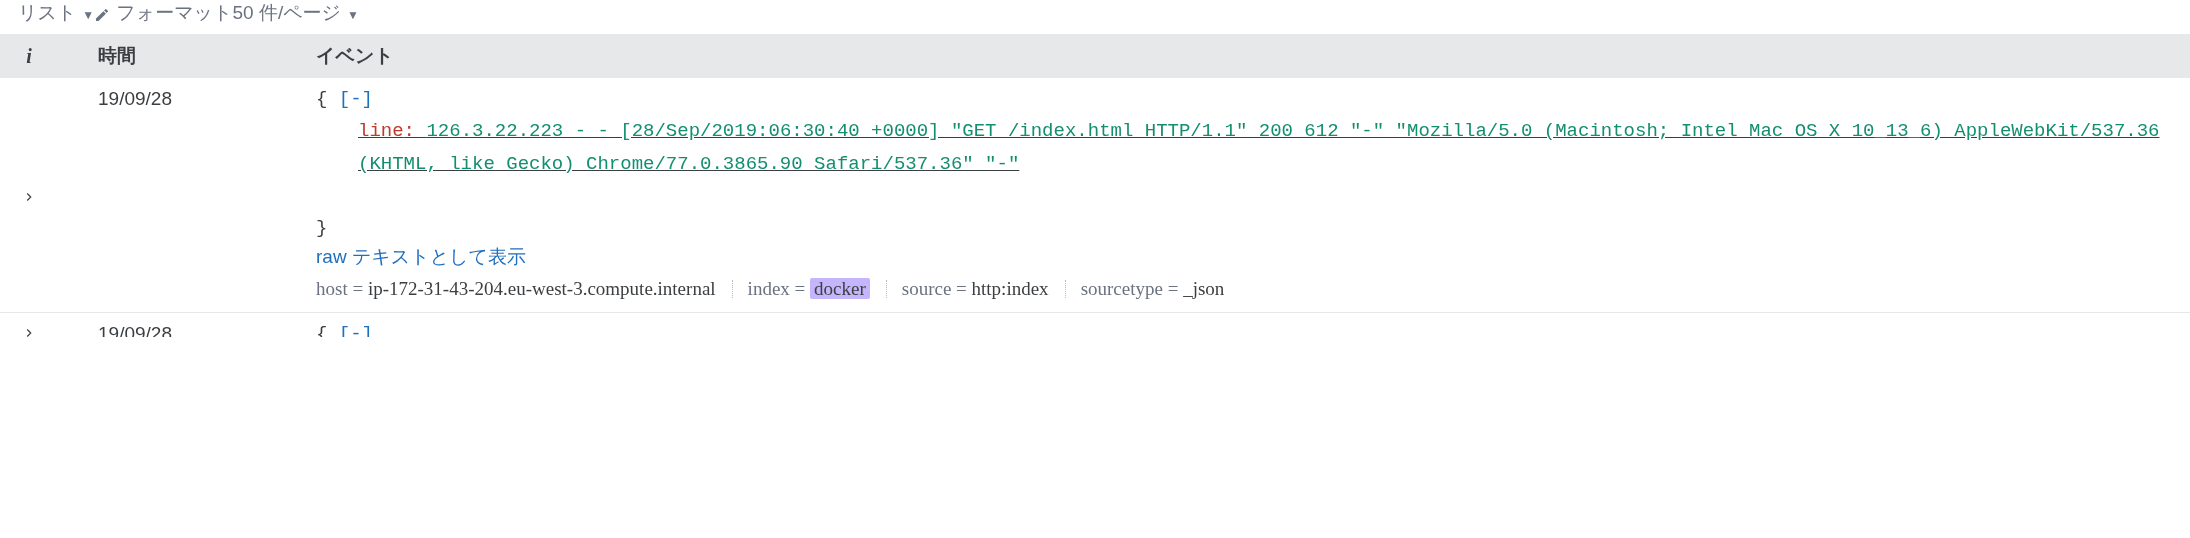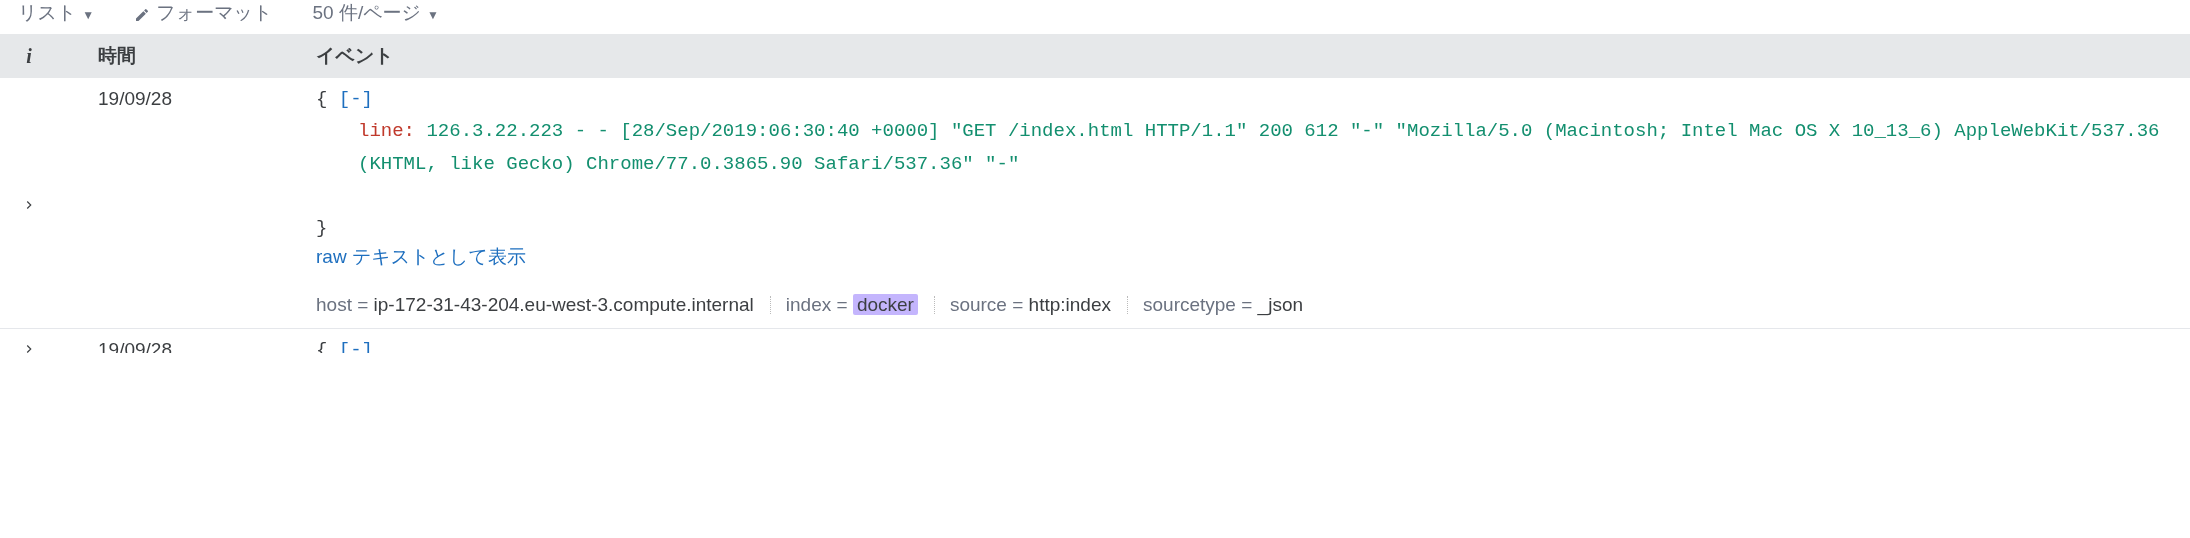--- a/index.html
+++ b/index.html
@@ -1,17 +1,17 @@
 <!DOCTYPE html>
 <html><head>
   <meta charset="utf-8">
   <style>
     * { box-sizing: border-box; margin: 0; padding: 0; }
     body { font-family: -apple-system, BlinkMacSystemFont, "Segoe UI", sans-serif; color: #333; font-size: 19px; background: #fff; }
-    .toolbar { display: flex; gap: 40px; padding: 0 18px 8px; color: #6b7280; align-items: center; }
+    .toolbar { display: flex; padding: 0 18px 8px; color: #6b7280; align-items: center; }
     .toolbar-item { display: inline-flex; align-items: center; gap: 6px; cursor: pointer; }
     .caret { font-size: 12px; position: relative; top: 2px; }
     .edit-icon { display: inline-block; width: 16px; height: 16px; position: relative; top: 1px; }
     .edit-icon svg { width: 16px; height: 16px; fill: #6b7280; }
     .header-row { background: #e6e8ea; display: flex; align-items: center; height: 44px; font-weight: 600; color: #3c3f42; }
     .col-i { width: 58px; display: flex; justify-content: center; align-items: center; }
     .col-time { width: 218px; padding-left: 8px; margin-left: 32px; }
     .col-event { flex: 1; padding-left: 8px; }
     .info-icon { font-family: Georgia, "Times New Roman", serif; font-weight: bold; font-style: italic; font-size: 20px; color: #3c3f42; }
     .row { display: flex; padding-top: 5px; padding-bottom: 12px; }
@@ -19,24 +19,24 @@
     .chevron { width: 14px; height: 14px; display: inline-block; }
     .chevron svg { width: 14px; height: 14px; stroke: #3c3f42; stroke-width: 2; fill: none; }
     .time { color: #3c3f42; line-height: 1.5; padding-top: 2px; }
     .event { font-family: "SFMono-Regular", Consolas, "Liberation Mono", Menlo, monospace; color: #3c3f42; line-height: 1.7; font-size: 19px; }
     .brace { color: #3c3f42; }
     .collapse-link { color: #1e6fbf; text-decoration: none; cursor: pointer; }
     .jkey { color: #c0392b; }
     .jcolon { color: #c0392b; }
     .jval { color: #138f6f; }
     .indent-block { padding-left: 42px; }
-    .line-wrapper { display: block; }
+    .line-wrapper { display: block; text-decoration: underline; }
     .blank { height: 1.7em; }
     .rawlink { color: #1e6fbf; text-decoration: none; cursor: pointer; font-family: -apple-system, BlinkMacSystemFont, "Segoe UI", sans-serif; }
-    .meta { display: flex; flex-wrap: wrap; align-items: center; color: #6b7280; font-family: Liberation Sans, sans-serif; margin-top: 24px; font-size: 19px; }
+    .meta { display: flex; flex-wrap: wrap; align-items: center; color: #6b7280; font-family: Liberation Serif, serif; margin-top: 8px; font-size: 19px; }
     .meta-item { padding: 0 16px; position: relative; }
     .meta-item:first-child { padding-left: 0; }
     .meta-item:not(:first-child)::before { content: ""; position: absolute; left: 0; top: 2px; bottom: 2px; border-left: 1px dotted #bbb; }
     .meta-val { color: #3c3f42; }
     .meta-hl { background: #c4b5fd; color: #3c3f42; padding: 0 4px; border-radius: 2px; }
     .divider { border-top: 1px solid #e5e7eb; }
   </style>
 </head>
 <body>
 

